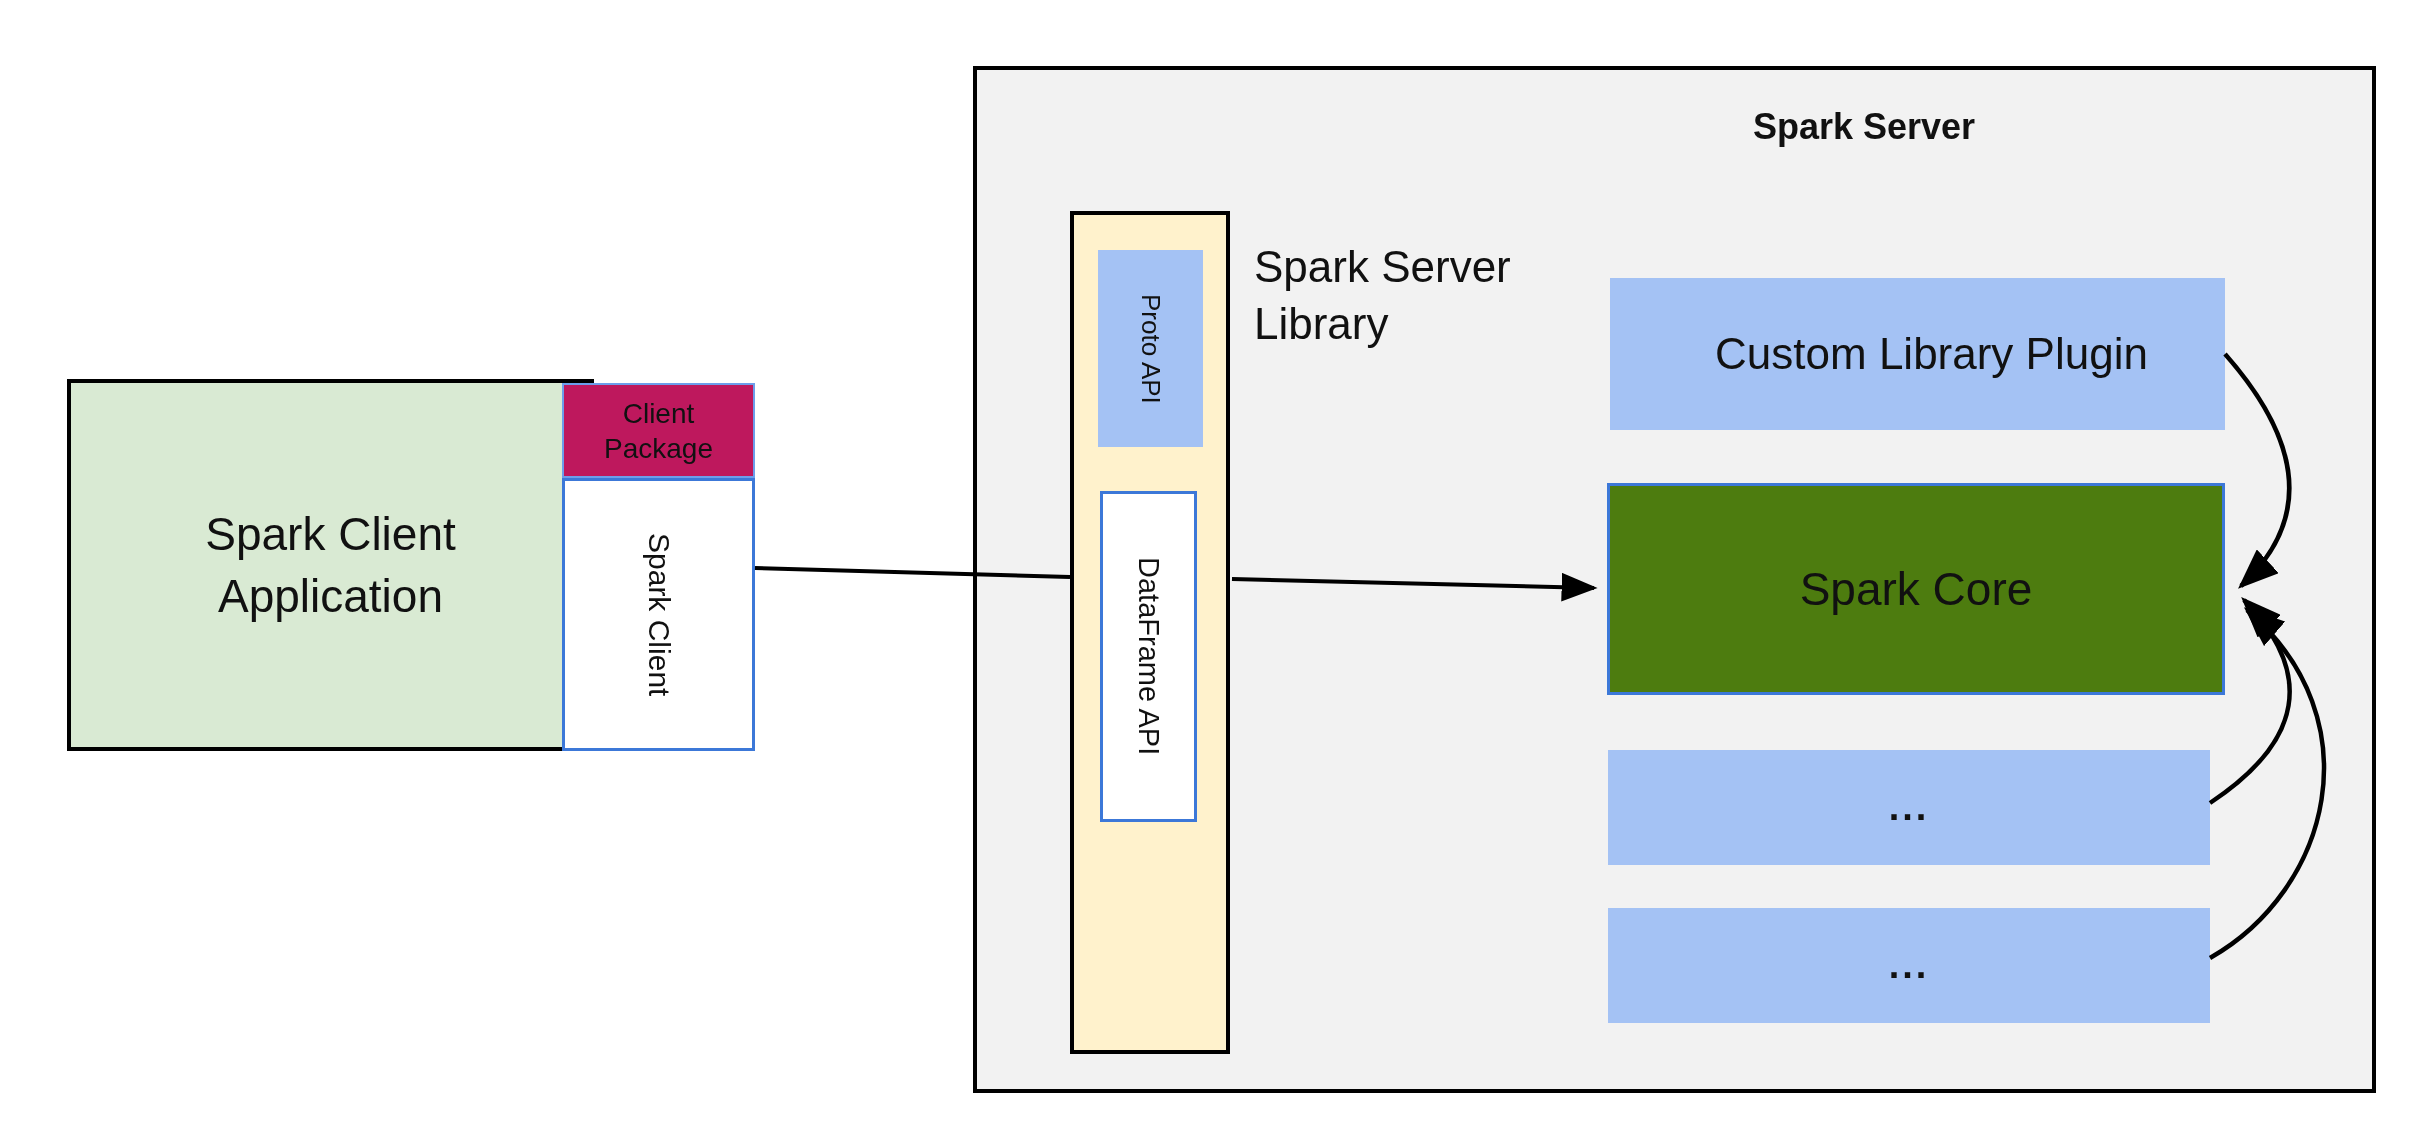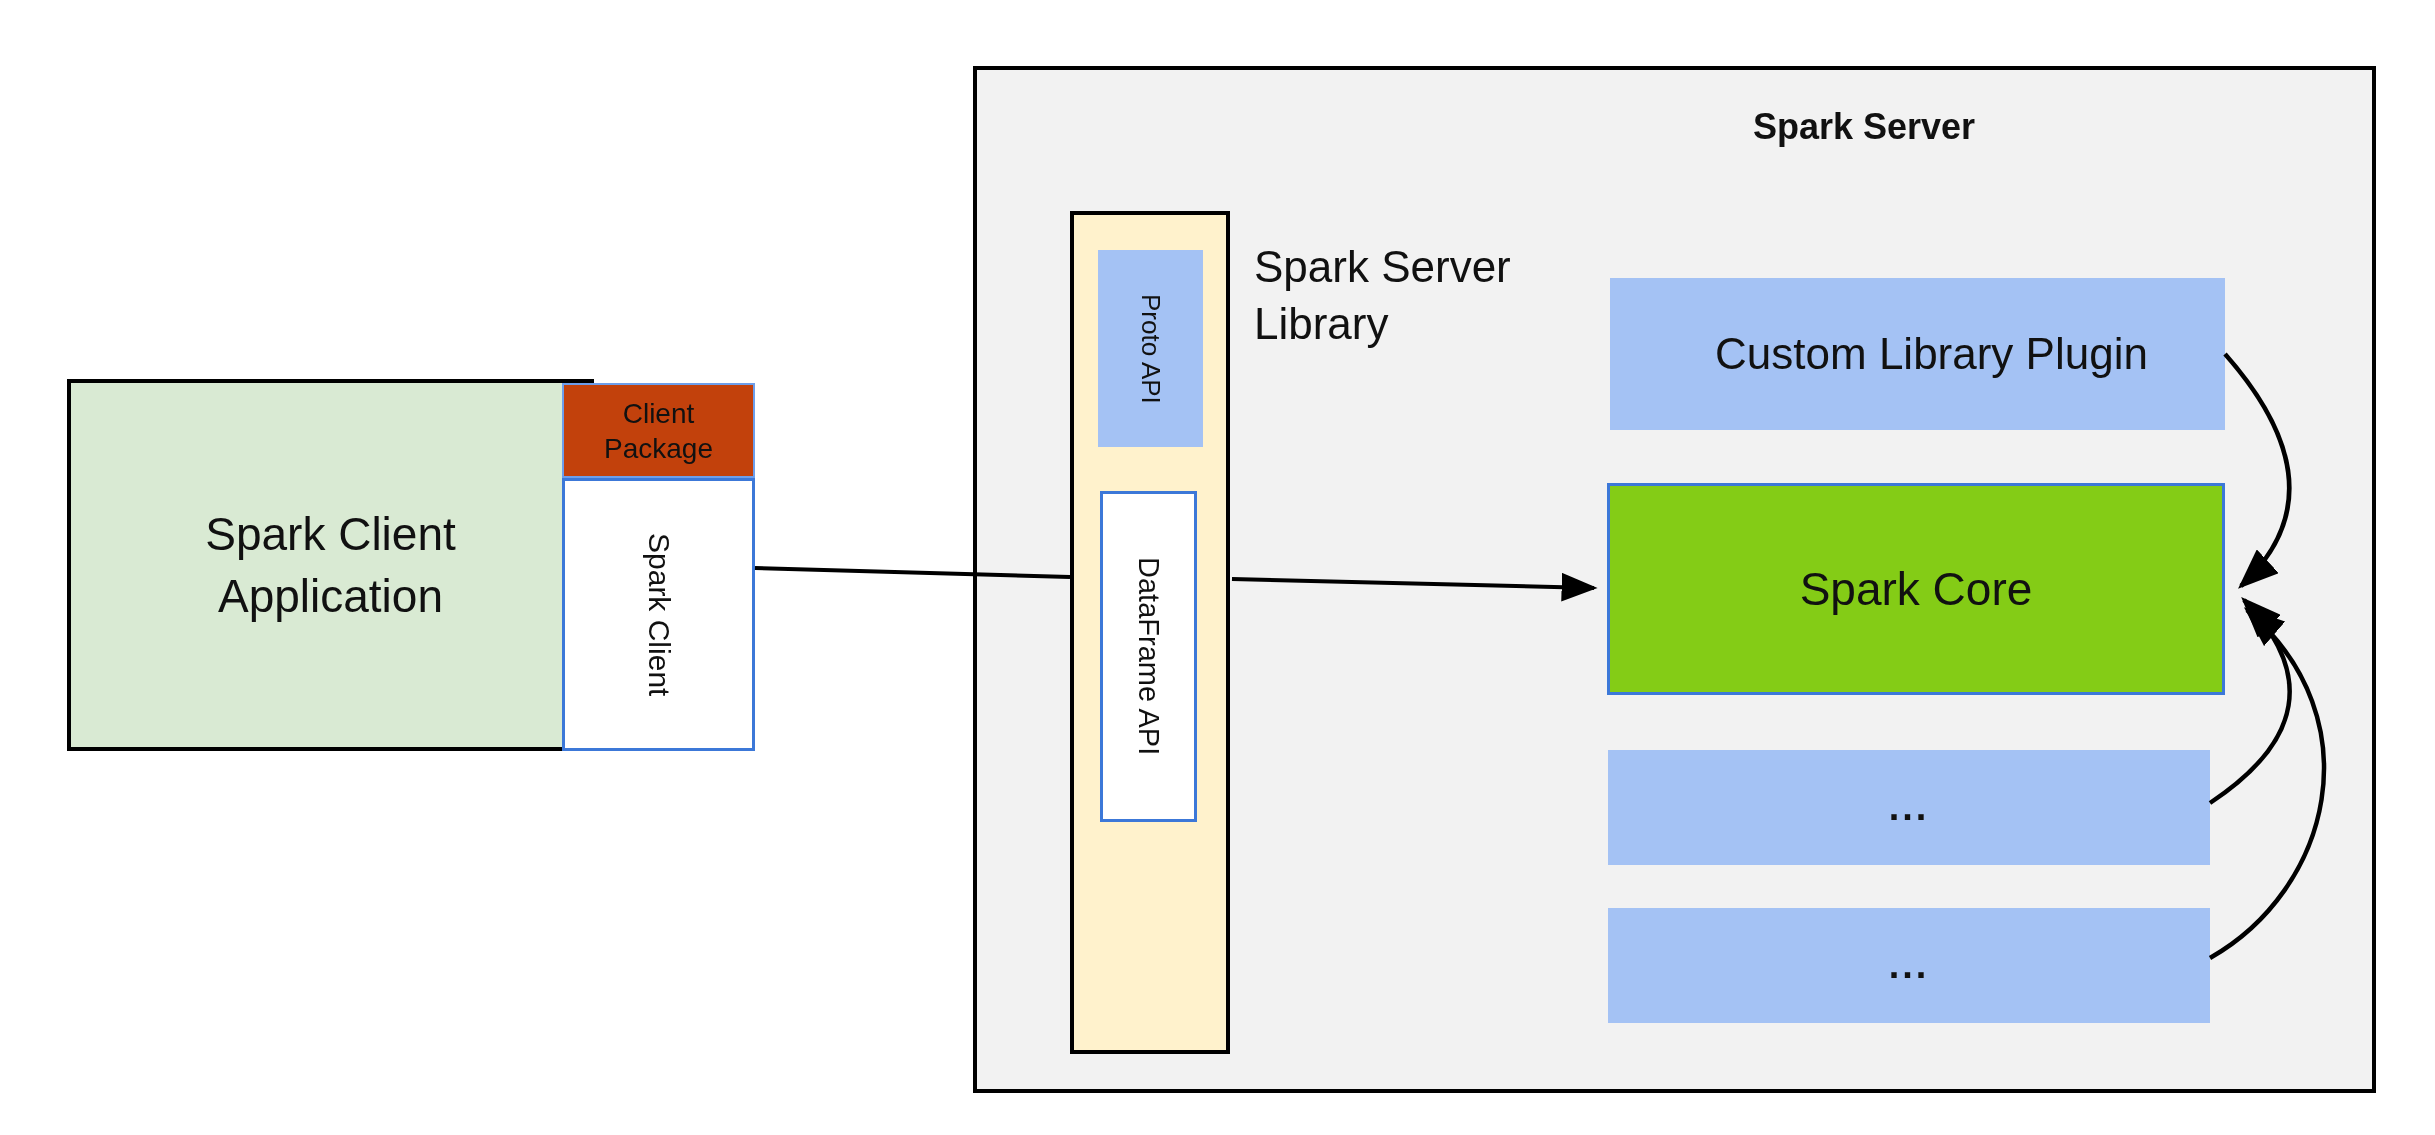--- a/index.html
+++ b/index.html
@@ -29,21 +29,21 @@
     background: #d9ead3;
     border: 4px solid #000000;
     display: flex; align-items: center; justify-content: center;
   }
   .client-app-label {
     font-size: 46px; line-height: 62px; text-align: center;
     white-space: pre-line;
   }
   .client-package-box {
     left: 562px; top: 383px; width: 193px; height: 95px;
-    background: #c2410c;
+    background: #be185d;
     border: 2px solid #6d9eeb;
     display: flex; align-items: center; justify-content: center;
   }
   .client-package-label {
     font-size: 28px; line-height: 35px; text-align: center;
     white-space: pre-line;
   }
   .spark-client-box {
     left: 562px; top: 478px; width: 193px; height: 273px;
     background: #ffffff;
@@ -94,21 +94,21 @@
 
   
   .plugin-box {
     left: 1610px; top: 278px; width: 615px; height: 152px;
     background: #a4c2f4;
     display: flex; align-items: center; justify-content: center;
   }
   .plugin-label { font-size: 44px; margin-left: 28px; }
   .spark-core-box {
     left: 1607px; top: 483px; width: 618px; height: 212px;
-    background: #84cc16;
+    background: #4d7c0f;
     border: 3px solid #3c78d8;
     display: flex; align-items: center; justify-content: center;
   }
   .spark-core-label { font-size: 46px; }
   .slot-box {
     left: 1608px; width: 602px; height: 115px;
     background: #a4c2f4;
     display: flex; align-items: center; justify-content: center;
   }
   .slot-1 { top: 750px; }

